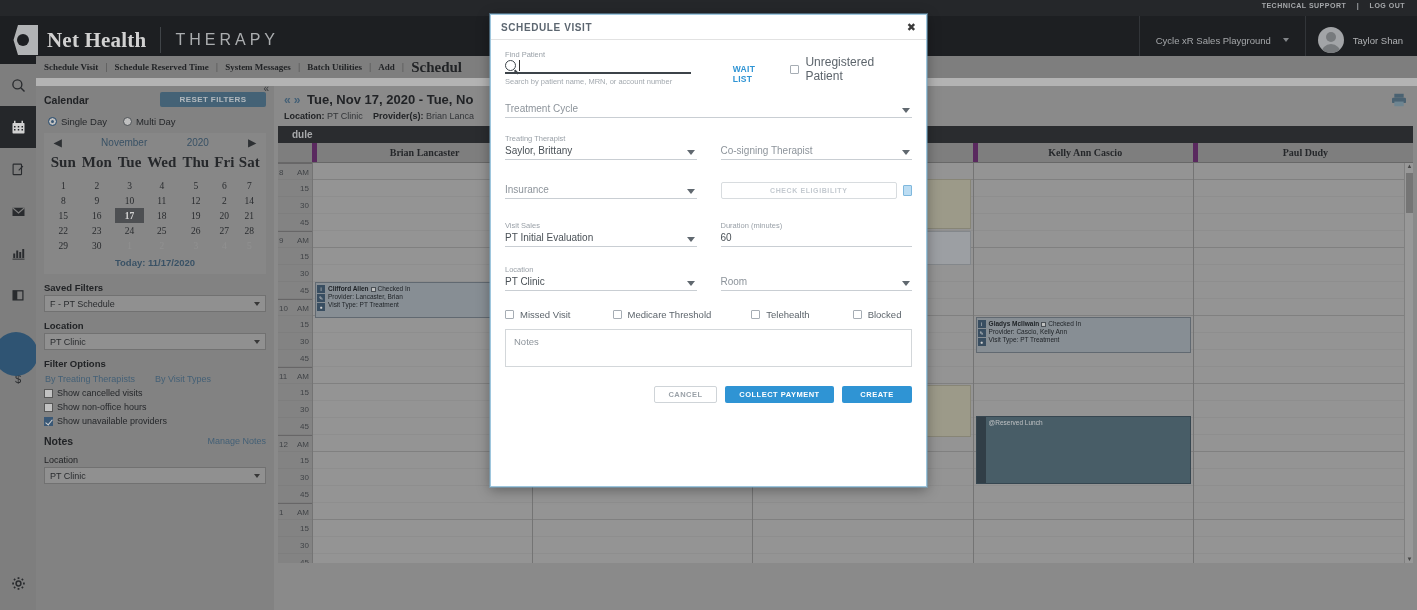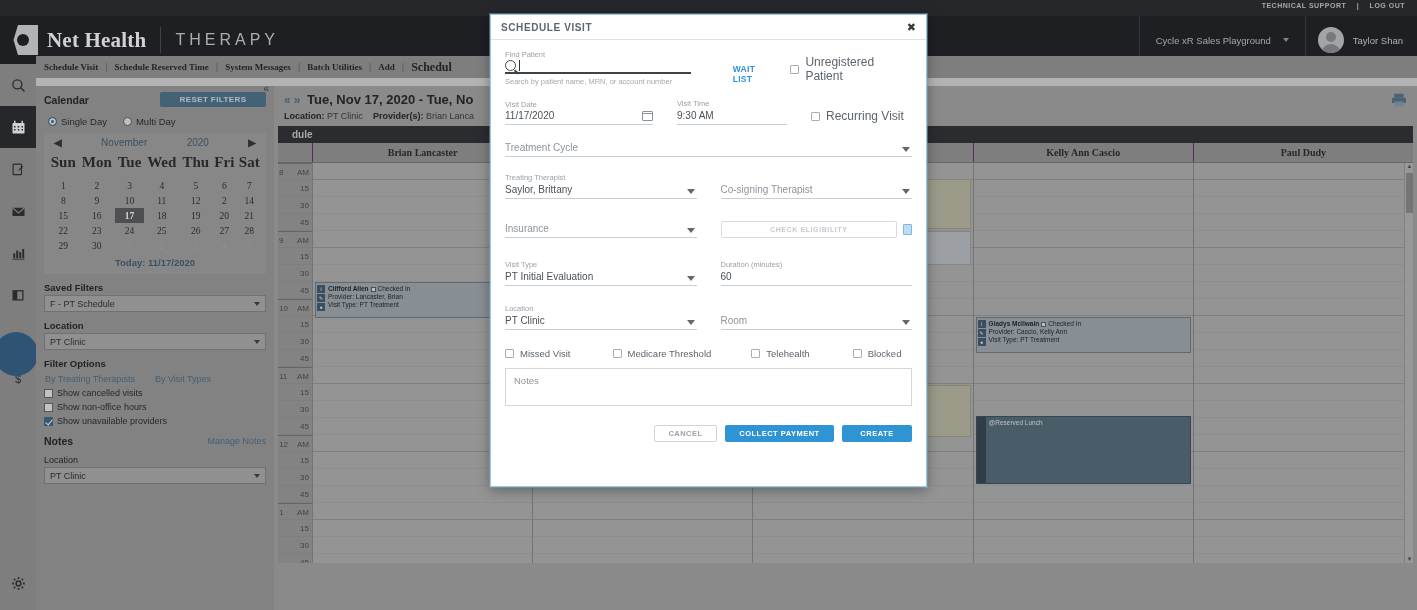--- a/index.html
+++ b/index.html
@@ -158,21 +158,21 @@
     font-size:10px; font-weight:bold; display:flex; align-items:center; padding-left:14px;
   }
   .cols {
     display:flex; margin:0 4px; height:20px; background:#9a9a9a;
     border-bottom:1px solid #7f7f7f;
   }
   .col-time { width:34px; flex:none; }
   .col-h {
     flex:1; text-align:center; font-size:10px; font-weight:bold; color:#2a3038;
     font-family:"Liberation Serif", serif; line-height:20px;
-    border-left:1px solid #a21caf;
+    border-left:5px solid #a21caf;
   }
   .grid-wrap { position:relative; margin:0 4px; height:400px; overflow:hidden; display:flex; }
   .timecol {
     width:34px; flex:none; background:#a0a0a0; position:relative;
   }
   .slot {
     height:17px; font-size:8px; color:#4a525c; text-align:right;
     padding-right:3px; line-height:17px; border-bottom:1px solid #9a9a9a;
   }
   .slot.hr { border-top:1px solid #7d7d7d; }
@@ -318,21 +318,21 @@
     <span style="font-size:9px;font-weight:bold;color:#262b32;font-family:'Liberation Serif',serif;">Schedule Visit</span>
     <span style="color:#6d6d6d;padding:0 7px;font-size:9px;">|</span>
     <span style="font-size:9px;font-weight:bold;color:#262b32;font-family:'Liberation Serif',serif;">Schedule Reserved Time</span>
     <span style="color:#6d6d6d;padding:0 7px;font-size:9px;">|</span>
     <span style="font-size:9px;font-weight:bold;color:#262b32;font-family:'Liberation Serif',serif;">System Messages</span>
     <span style="color:#6d6d6d;padding:0 7px;font-size:9px;">|</span>
     <span style="font-size:9px;font-weight:bold;color:#262b32;font-family:'Liberation Serif',serif;">Batch Utilities</span>
     <span style="color:#6d6d6d;padding:0 7px;font-size:9px;">|</span>
     <span style="font-size:9px;font-weight:bold;color:#262b32;font-family:'Liberation Serif',serif;">Add</span>
     <span style="color:#6d6d6d;padding:0 7px;font-size:9px;">|</span>
-    <span style="font-size:12px;font-weight:bold;color:#262b32;font-family:'Liberation Serif',serif;">Schedul</span>
+    <span style="font-size:15px;font-weight:bold;color:#262b32;font-family:'Liberation Serif',serif;">Schedul</span>
   </div>
 
   <div class="rail">
     <div class="rail-item">
       <svg width="15" height="15" viewBox="0 0 20 20">
           <circle cx="8.5" cy="8.5" r="6" fill="none" stroke="currentColor" stroke-width="1.8"></circle>
           <line x1="13" y1="13" x2="18" y2="18" stroke="currentColor" stroke-width="1.8"></line>
         </svg>
     </div>
     <div class="rail-item active">
@@ -799,39 +799,20 @@
         </div>
         <div class="hint">Search by patient name, MRN, or account number</div>
       </div>
       <div class="waitlist">WAIT LIST</div>
       <div class="cbl" style="margin-left:14px;margin-bottom:3px;">
         <span class="mcb"></span>
         <span>Unregistered Patient</span>
       </div>
     </div>
 
-    <div class="row2">
-      <div style="width:148px;">
-        <div class="fld-label">Visit Date</div>
-        <div class="underline" style="display:flex;align-items:center;padding-bottom:3px;">
-          <span class="val">11/17/2020</span>
-          <span class="cal-ic" style="margin-left:auto;"></span>
-        </div>
-      </div>
-      <div style="width:110px;margin-left:24px;">
-        <div class="fld-label">Visit Time</div>
-        <div class="underline" style="padding-bottom:3px;">
-          <span class="val">9:30 AM</span>
-        </div>
-      </div>
-      <div class="cbl" style="margin-left:24px;margin-bottom:2px;">
-        <span class="mcb"></span>
-        <span>Recurring Visit</span>
-      </div>
-    </div>
 
     <div class="fullrow">
       <div class="sel-underline">
         <span class="ph">Treatment Cycle</span>
         <span class="dd"></span>
       </div>
     </div>
 
     <div class="twocol">
       <div>
@@ -857,21 +838,21 @@
         </div>
       </div>
       <div style="display:flex;align-items:center;gap:6px;">
         <div class="elig-btn" style="flex:1;">CHECK ELIGIBILITY</div>
         <span class="doc-ic"></span>
       </div>
     </div>
 
     <div class="twocol" style="margin-top:22px;">
       <div>
-        <div class="fld-label">Visit Type</div>
+        <div class="fld-label">Visit Sales</div>
         <div class="sel-underline">
           <span class="val">PT Initial Evaluation</span>
           <span class="dd"></span>
         </div>
       </div>
       <div>
         <div class="fld-label">Duration (minutes)</div>
         <div class="sel-underline">
           <span class="val">60</span>
         </div>

